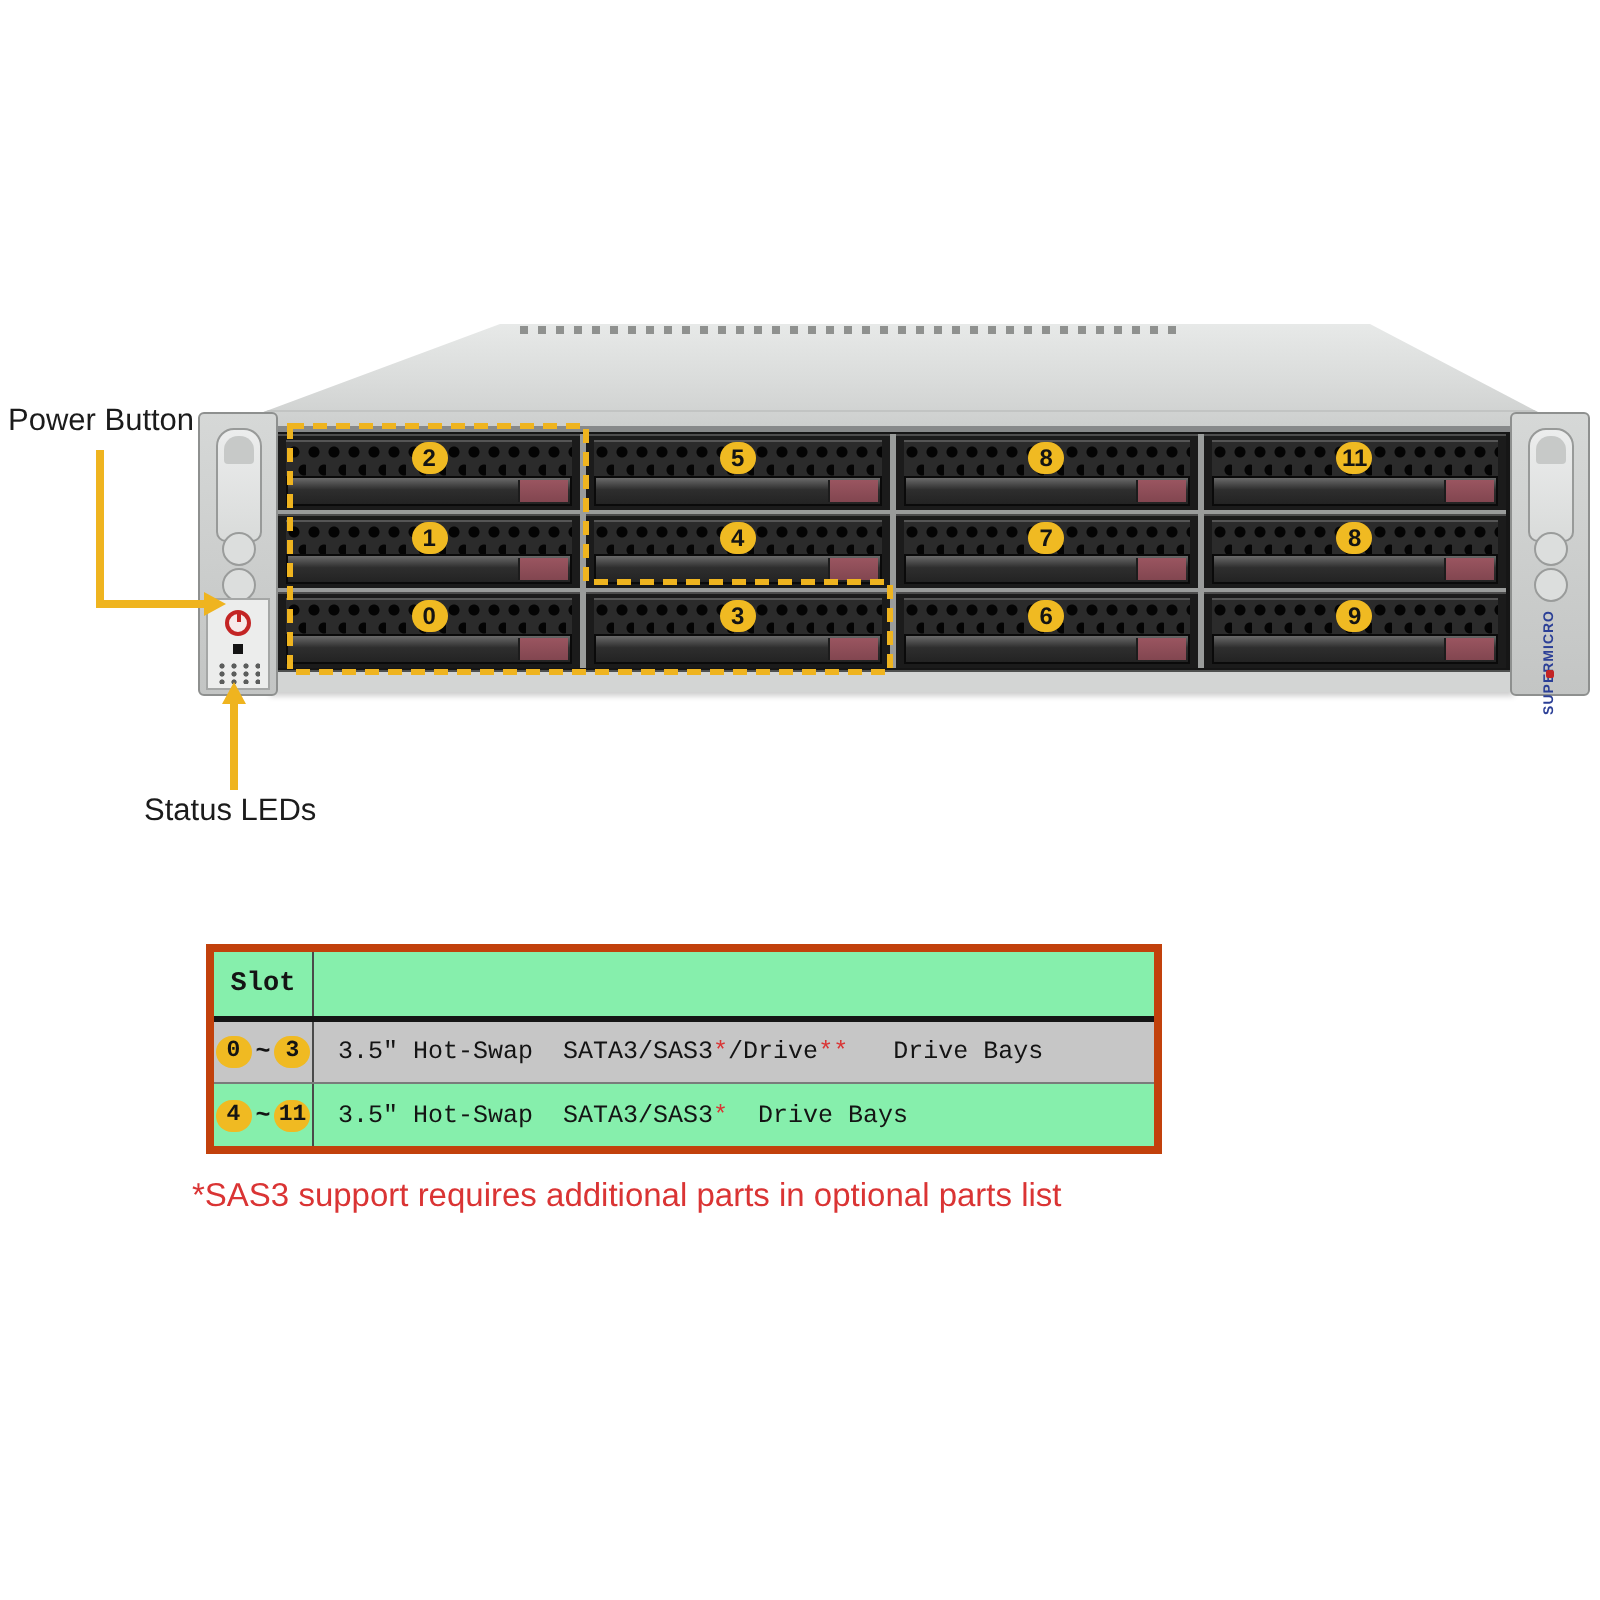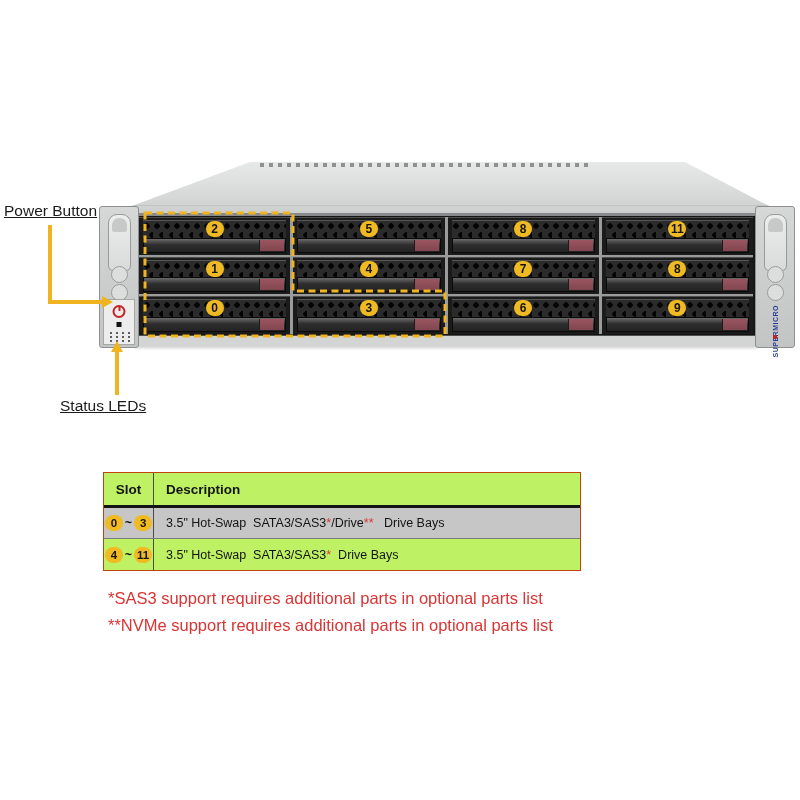--- a/index.html
+++ b/index.html
@@ -113,46 +113,47 @@
     writing-mode:vertical-rl; font-size:7px; letter-spacing:0.5px;
     color:var(--brand_blue); font-weight:bold;
   }
   .brand-dot {
     position:absolute; left:50%; top:128px; transform:translateX(-50%);
     width:4px; height:4px; background:#c32424; border-radius:1px;
   }
 
   
   #overlay { position:absolute; left:0; top:0; pointer-events:none; }
-  .anno-label { position:absolute; color:#1b1b1b; font-size:15.5px;text-decoration:underline; }
+  .anno-label { position:absolute; color:#1b1b1b; font-size:15.5px; }
   .lbl-power { left:4px; top:202px; }
-  .lbl-leds  { left:60px; top:397px; }
+  .lbl-leds  { left:72px; top:397px; }
 
   
   .slot-table {
     position:absolute; left:103px; top:472px; width:478px;
-    background:#bef264; border:1px solid #c2410c; font-size:12.5px; color:#141414;
+    background:#86efac; border:4px solid #c2410c; font-size:12.5px; color:#141414;
     box-sizing:border-box;
+    font-family:Liberation Mono, monospace;
   }
   .t-row { display:flex; align-items:center; box-sizing:border-box; }
   .t-row.head { height:35px; border-bottom:3px solid #141414; font-weight:bold; font-size:13.5px; }
   .c-slot { width:50px; align-self:stretch; display:flex; align-items:center; justify-content:center; gap:1px; border-right:1px solid #4a4a4a; box-sizing:border-box; }
   .c-desc { flex:1; padding-left:12px; white-space:pre; }
   .t-row.body { height:31px; }
   .t-row.body.hl { background:var(--row_highlight); border-bottom:1px solid #7a7c7b; }
   .numball {
     display:inline-block; min-width:16px; height:16px; border-radius:9px; padding:0 1px;
     background:var(--badge_yellow); color:#141414; font-weight:bold;
     font-size:11.5px; line-height:16px; text-align:center;
   }
   .tilde { font-weight:bold; margin:0 1px; }
   .red-star { color:var(--footnote_red); }
 
   
-  .footnotes { position:absolute; left:108px; top:585px; color:var(--footnote_red); font-size:16.5px; }
+  .footnotes { position:absolute; left:96px; top:585px; color:var(--footnote_red); font-size:16.5px; }
   .fn-line { height:27px; line-height:27px; }
 </style>
 </head>
 <body>
 
 <div id="canvas">
 
   <div class="top-cover">
     <div class="vents"></div>
     <div class="cover-seam"></div>
@@ -279,21 +280,20 @@
     <line x1="117" y1="395" x2="117" y2="351" stroke-width="4" stroke="#efb41f"></line>
     <polygon points="111,352 117,341 123,352" fill="#efb41f"></polygon>
   </svg>
 
   <div class="anno-label lbl-power">Power Button</div>
   <div class="anno-label lbl-leds">Status LEDs</div>
 
   <div class="slot-table">
     <div class="t-row head">
       <div class="c-slot">Slot</div>
-      <div class="c-desc">Description</div>
     </div>
     <div>
         <div class="t-row body hl">
           <div class="c-slot">
             <span class="numball">0</span>
             <span class="tilde">~</span>
             <span class="numball">3</span>
           </div>
           <div class="c-desc"><span>3.5" Hot-Swap  SATA3/SAS3</span><span class="red-star">*</span><span>/Drive</span><span class="red-star">**</span><span>   Drive Bays</span></div>
         </div>
@@ -303,16 +303,15 @@
             <span class="tilde">~</span>
             <span class="numball">11</span>
           </div>
           <div class="c-desc"><span>3.5" Hot-Swap  SATA3/SAS3</span><span class="red-star">*</span><span>  Drive Bays</span></div>
         </div>
       </div>
   </div>
 
   <div class="footnotes">
       <div class="fn-line">*SAS3 support requires additional parts in optional parts list</div>
-      <div class="fn-line">**NVMe  support requires additional parts in optional parts list</div>
     </div>
 
 </div>
 
 </body></html>

